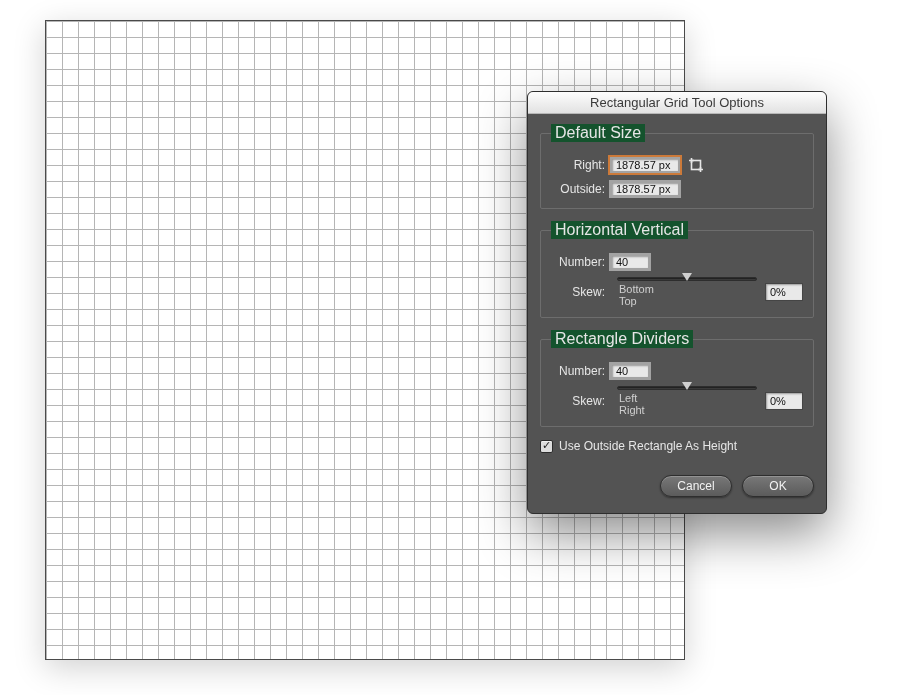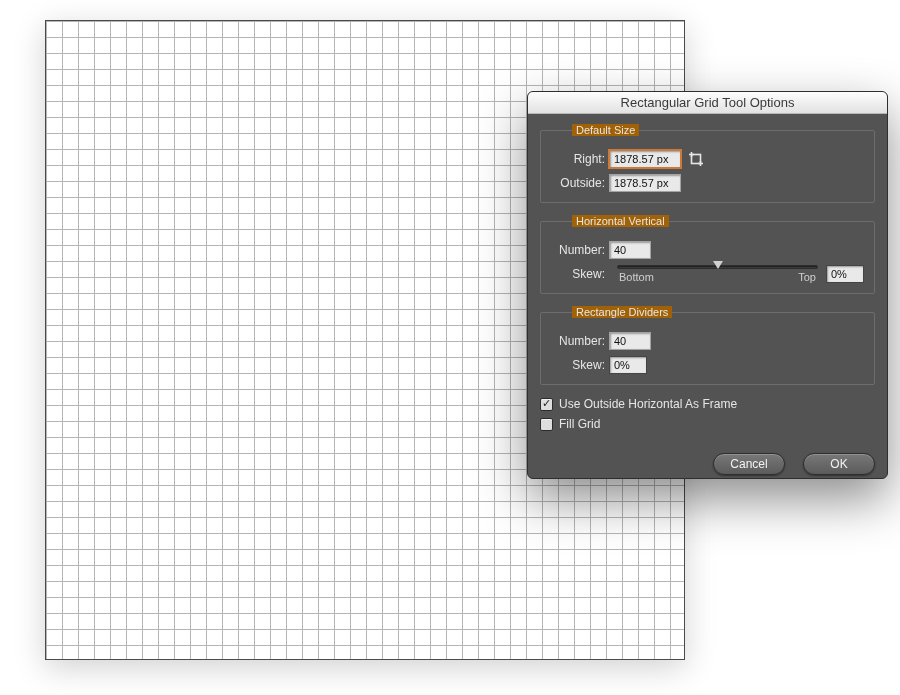--- a/index.html
+++ b/index.html
@@ -26,21 +26,21 @@
       linear-gradient(to right, #b5b5b5 1px, transparent 1px),
       linear-gradient(to bottom, #b5b5b5 1px, transparent 1px);
     background-size: 16px 16px; 
     box-shadow: 0 8px 30px rgba(0,0,0,.18);
   }
   
   .dialog {
     position: absolute;
     left: 527px;
     top: 91px;
-    width: 361px;
+    width: 300px;
     background: #535353;
     color: #e6e6e6;
     border-radius: 6px;
     box-shadow: 0 20px 50px rgba(0,0,0,.45);
     border: 1px solid #2e2e2e;
     overflow: hidden;
   }
   .titlebar {
     height: 22px;
     background: linear-gradient(#fdfdfd,#e2e2e2);
@@ -52,35 +52,34 @@
     font-size:13px;
   }
   .panel { padding: 10px 12px 12px 12px; }
   fieldset {
     border:1px solid #6d6d6d;
     border-radius:2px;
     margin: 0 0 12px 0;
     padding: 8px 10px 10px 10px;
   }
   legend {
-    font-size:11px;
+    font-size:16px;
     color:#e6e6e6;
     padding: 0 4px;
-    background:#a16207;
-    margin-left:21px;
+    background:#14532d;
   }
   .row { display:flex; align-items:center; margin-top:6px; }
   .row:first-child{margin-top:2px;}
   .label { text-align:right; width:54px; margin-right:4px; }
   .num-input {
     width: 72px;
     height: 18px;
     background:#e9e9e9;
     color:#111;
-    border:1px solid #a3a3a3;
+    border:3px solid #a3a3a3;
     font-size:11px;
     padding: 0 4px;
     box-shadow: inset 1px 1px 2px rgba(0,0,0,.35);
   }
   .num-input.focused{
     outline: 2px solid #cc7a3a;
     outline-offset: -1px;
   }
   .small-input{ width:42px; }
   .crop-icon{
@@ -93,35 +92,35 @@
   .slider-track{
     height:4px;background:#3e3e3e;border:1px solid #2d2d2d;border-radius:2px;position:relative;box-shadow: inset 0 1px 1px rgba(0,0,0,.5);
   }
   .slider-handle{
     position:absolute;top:-5px;left:50%;transform:translateX(-50%);
     width:0;height:0;
     border-left:5px solid transparent;
     border-right:5px solid transparent;
     border-top:8px solid #d0d0d0;
   }
-  .slider-labels{display:flex;justify-content:space-between;font-size:11px;color:#cfcfcf;margin-top:2px;padding:0 2px;}
+  .slider-labels{display:flex;justify-content:space-between;font-size:11px;color:#cfcfcf;margin-top:2px;padding:0 2px;flex-direction:column;}
   .pct-input{
     width:38px;height:18px;background:#e9e9e9;color:#111;border:1px solid #454545;font-size:11px;padding:0 4px;box-shadow: inset 1px 1px 2px rgba(0,0,0,.35);
   }
   
   .check-row{display:flex;align-items:center;margin-top:6px;}
   .check-row label{margin-left:6px;}
   .checkbox{
     width:13px;height:13px;border:1px solid #2c2c2c;background:#ddd;border-radius:2px;display:flex;align-items:center;justify-content:center;box-shadow:inset 0 1px 0 rgba(255,255,255,.6);flex-shrink:0;
   }
   .checkbox.checked::after{
     content:'✓';font-size:11px;color:#222;line-height:11px;position:relative;top:-1px;
   }
   
-  .footer{display:flex;justify-content:flex-end;padding:10px 12px 3px;gap:18px;}
+  .footer{display:flex;justify-content:flex-end;padding:10px 12px 16px;gap:10px;}
   .btn{
     min-width:72px;height:22px;
     background:linear-gradient(#787878,#5b5b5b);
     border:1px solid #2e2e2e;
     border-radius:11px;
     color:#f2f2f2;font-size:12px;
     box-shadow:inset 0 1px 0 rgba(255,255,255,.2),0 1px 2px rgba(0,0,0,.4);
     display:flex;align-items:center;justify-content:center;
   }
 </style>
@@ -179,31 +178,36 @@
     </fieldset>
 
     <fieldset>
       <legend>Rectangle Dividers</legend>
       <div class="row">
         <span class="label">Number:</span>
         <input class="num-input small-input" value="40" style="">
       </div>
       <div class="row">
         <span class="label">Skew:</span>
+        <div class="slider-wrap">
+          <div class="slider-track">
+            <div class="slider-handle"></div>
+          </div>
+          <div class="slider-labels">
+            <span>Left</span>
+            <span>Right</span>
+          </div>
+        </div>
         <input class="pct-input" value="0%" style="">
       </div>
     </fieldset>
 
     <div class="check-row">
       <div class="checkbox checked"></div>
-      <label>Use Outside Horizontal As Frame</label>
-    </div>
-    <div class="check-row">
-      <div class="checkbox"></div>
-      <label>Fill Grid</label>
+      <label>Use Outside Rectangle As Height</label>
     </div>
   </div>
 
   <div class="footer">
     <div class="btn">
         <span>Cancel</span>
       </div>
     <div class="btn">
         <span>OK</span>
       </div>

